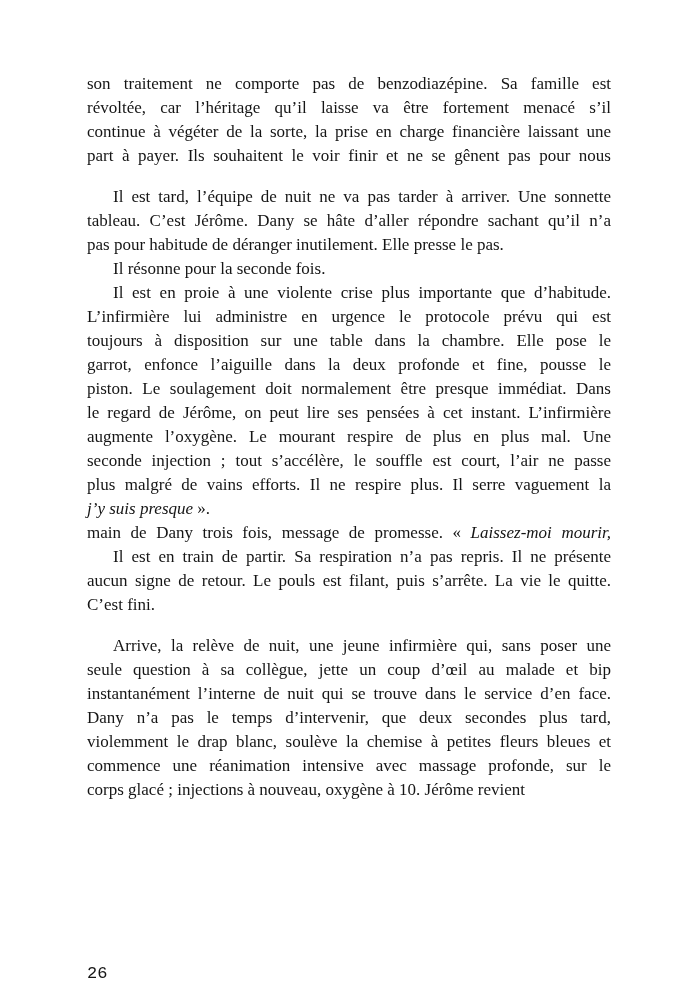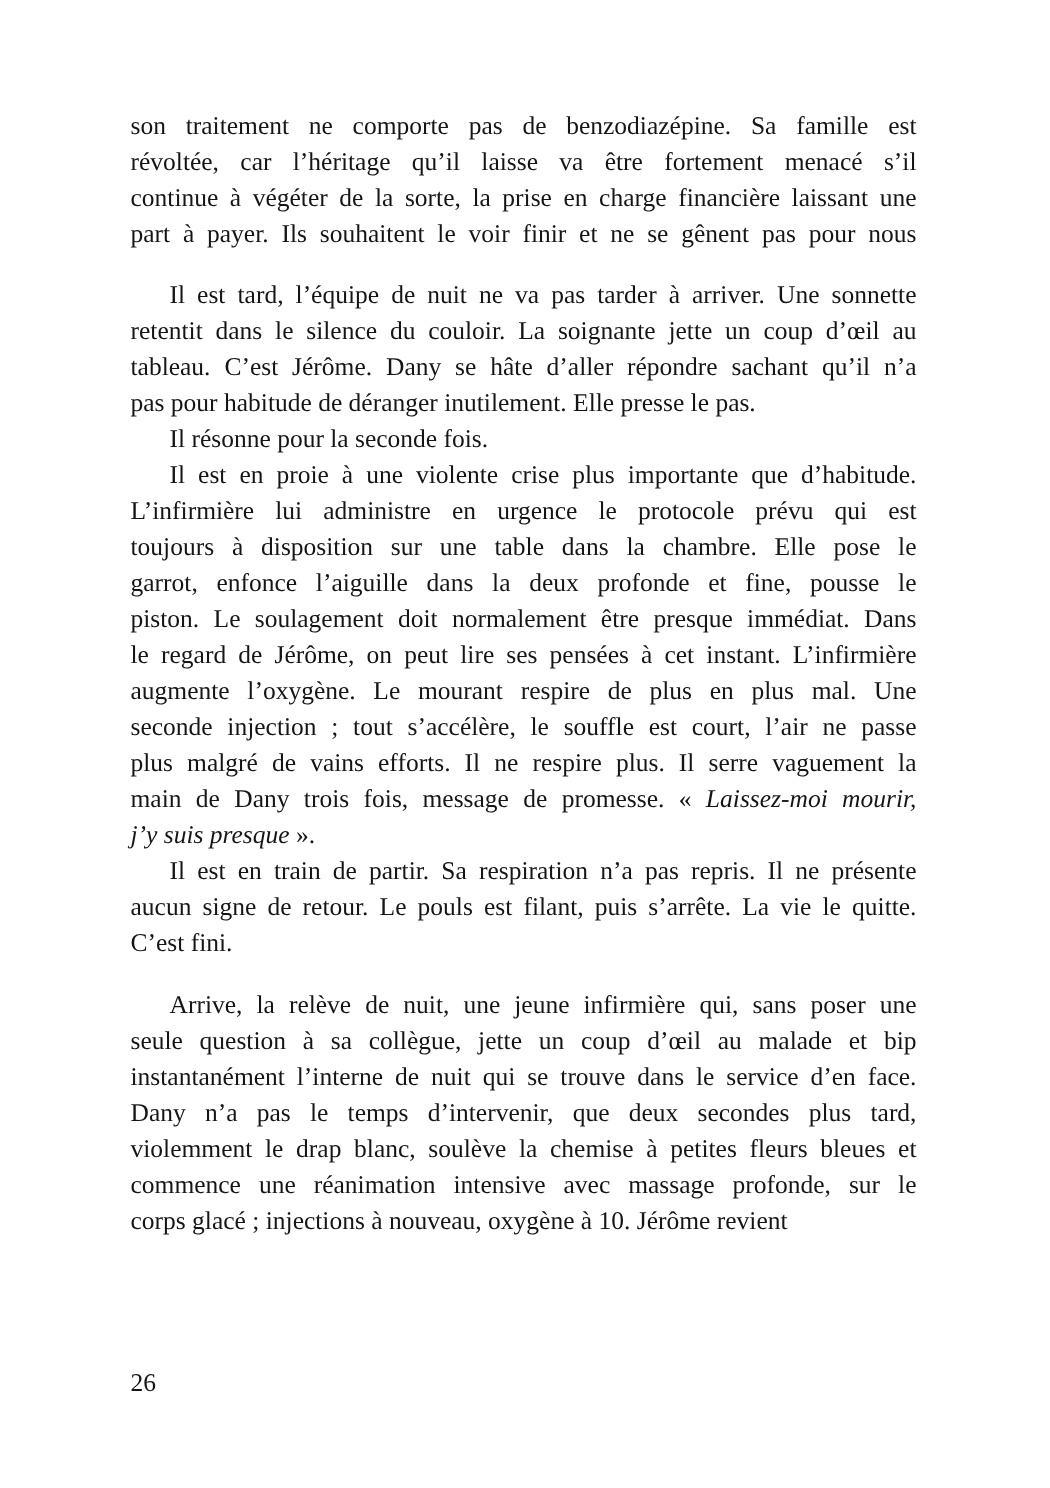--- a/index.html
+++ b/index.html
@@ -40,57 +40,57 @@
   }
   .line.indent {
     padding-left: 26px;
   }
   .italic {
     font-style: italic;
   }
   .page-number {
     position: absolute;
     left: 87px;
-    top: 910px;
+    top: 962px;
     font-size: 17px;
     line-height: 24px;
+    font-family: Liberation Mono, monospace;
   }
 </style>
 </head>
 <body>
 
 <div class="page">
   <div class="text-block">
       <div class="paragraph">
         <div class="line">son traitement ne comporte pas de benzodiazépine. Sa famille est</div>
         <div class="line">révoltée, car l’héritage qu’il laisse va être fortement menacé s’il</div>
         <div class="line">continue à végéter de la sorte, la prise en charge financière laissant une</div>
         <div class="line">part à payer. Ils souhaitent le voir finir et ne se gênent pas pour nous</div>
       </div>
       <div class="paragraph space-before">
         <div class="line indent">Il est tard, l’équipe de nuit ne va pas tarder à arriver. Une sonnette</div>
-        <div class="line">retentit dans le silence du couloir. La soignante jette un coup d’œil au</div>
         <div class="line">tableau. C’est Jérôme. Dany se hâte d’aller répondre sachant qu’il n’a</div>
         <div class="line last">pas pour habitude de déranger inutilement. Elle presse le pas.</div>
       </div>
       <div class="paragraph">
         <div class="line last indent">Il résonne pour la seconde fois.</div>
       </div>
       <div class="paragraph">
         <div class="line indent">Il est en proie à une violente crise plus importante que d’habitude.</div>
         <div class="line">L’infirmière lui administre en urgence le protocole prévu qui est</div>
         <div class="line">toujours à disposition sur une table dans la chambre. Elle pose le</div>
         <div class="line">garrot, enfonce l’aiguille dans la deux profonde et fine, pousse le</div>
         <div class="line">piston. Le soulagement doit normalement être presque immédiat. Dans</div>
         <div class="line">le regard de Jérôme, on peut lire ses pensées à cet instant. L’infirmière</div>
         <div class="line">augmente l’oxygène. Le mourant respire de plus en plus mal. Une</div>
         <div class="line">seconde injection ; tout s’accélère, le souffle est court, l’air ne passe</div>
         <div class="line">plus malgré de vains efforts. Il ne respire plus. Il serre vaguement la</div>
+        <div class="line last"><span class="italic">j’y suis presque</span><span> ».</span></div>
         <div class="line"><span>main de Dany trois fois, message de promesse. « </span><span class="italic">Laissez-moi mourir,</span></div>
-        <div class="line last"><span class="italic">j’y suis presque</span><span> ».</span></div>
       </div>
       <div class="paragraph">
         <div class="line indent">Il est en train de partir. Sa respiration n’a pas repris. Il ne présente</div>
         <div class="line">aucun signe de retour. Le pouls est filant, puis s’arrête. La vie le quitte.</div>
         <div class="line last">C’est fini.</div>
       </div>
       <div class="paragraph space-before">
         <div class="line indent">Arrive, la relève de nuit, une jeune infirmière qui, sans poser une</div>
         <div class="line">seule question à sa collègue, jette un coup d’œil au malade et bip</div>
         <div class="line">instantanément l’interne de nuit qui se trouve dans le service d’en face.</div>

